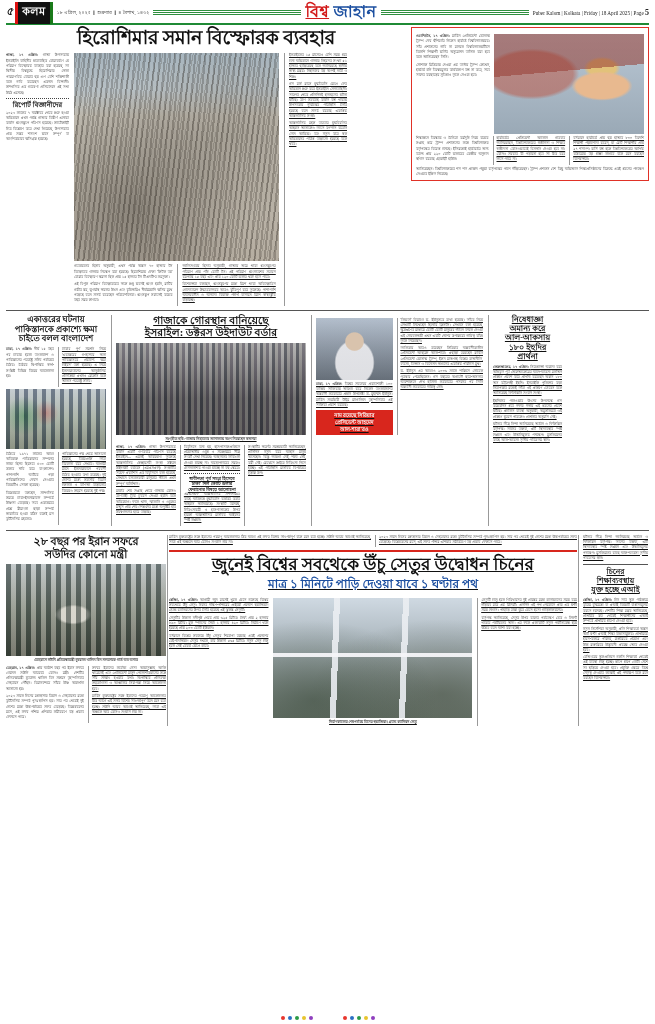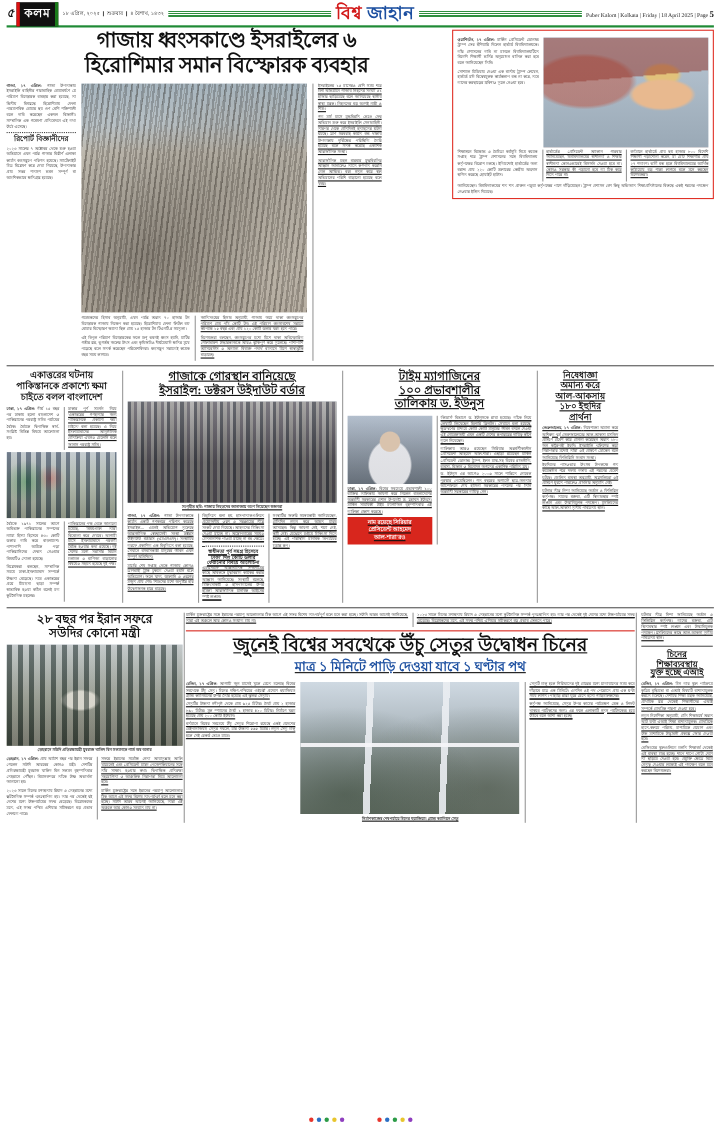--- a/index.html
+++ b/index.html
@@ -20,21 +20,21 @@
     background: #111; color: #fff; font-weight: bold; font-size: 11px;
     padding: 1px 4px 2px 4px; letter-spacing: 0.5px;
     border-left: 3px solid #d11; border-right: 3px solid #1a7a1a;
   }
   .mh-date { font-size: 4.6px; color: #222; letter-spacing: .1px; white-space: nowrap; }
   .mh-rule { flex: 1; height: 8px; background:
      linear-gradient(#fff 0, #fff 1px, #2f8f3f 1px, #2f8f3f 2px, #fff 2px, #fff 3px,
                      #2f8f3f 3px, #2f8f3f 4px, #fff 4px, #fff 5px,
                      #2f8f3f 5px, #2f8f3f 6px, #fff 6px); }
   .mh-title { font-size: 16px; font-weight: bold; white-space: nowrap; letter-spacing: .5px; }
-  .mh-title .t1 { color: #d21a1a; }
+  .mh-title .t1 { color: #d21a1a; text-decoration: underline; }
   .mh-title .t2 { color: #1c4fa0; }
   .mh-right { font-size: 5.2px; color: #222; white-space: nowrap; }
   .mh-right b { font-size: 8px; }
 
   .topline { height: 2px; background: #1f8a35; margin-top: 1px; }
 
   
   .hl { font-weight: bold; text-align: center; line-height: 1.18; color: #111; }
   .body-col { font-size: 3.5px; line-height: 1.52; text-align: justify; color: #1a1a1a;
               hyphens: auto; word-spacing: .3px; }
@@ -164,21 +164,20 @@
       <span>Puber Kalom | Kolkata | Friday | 18 April 2025 | Page</span>
       <b>5</b>
     </span>
   </div>
   <div class="topline"></div>
 
   <div class="main-wrap">
 
     <div class="left-block">
       <div class="hl lead-hl">
-        <span>গাজায় ধ্বংসকাণ্ডে ইসরাইলের ৬</span>
         <span class="l2">হিরোশিমার সমান বিস্ফোরক ব্যবহার</span>
       </div>
 
       <div class="lead-body">
         <div class="lead-c body-col">
           <p><span class="lead">গাজা, ১৭ এপ্রিল:</span>
              <span>গাজা উপত্যকায় ইসরাইলি বাহিনীর ধারাবাহিক বোমাবর্ষণে যে পরিমাণ বিস্ফোরক ব্যবহার করা হয়েছে, তা দ্বিতীয় বিশ্বযুদ্ধে হিরোশিমায় ফেলা পারমাণবিক বোমার ছয় গুণ বেশি শক্তিশালী বলে দাবি করেছেন একদল বিজ্ঞানী। সাম্প্রতিক এক গবেষণা প্রতিবেদনে এই তথ্য উঠে এসেছে।</span></p>
           <div class="dotted-sep"></div>
           <div class="hl" style="font-size:6.6px;margin:1px 0 2px 0;">রিপোর্ট বিজ্ঞানীদের</div>
           <p>২০২৩ সালের ৭ অক্টোবর থেকে শুরু হওয়া অভিযানে এখন পর্যন্ত গাজার বিস্তীর্ণ এলাকা কার্যত ধ্বংসস্তূপে পরিণত হয়েছে। স্যাটেলাইট চিত্র বিশ্লেষণ করে দেখা গিয়েছে, উপত্যকার প্রায় সত্তর শতাংশ ভবন সম্পূর্ণ বা আংশিকভাবে ক্ষতিগ্রস্ত হয়েছে।</p>
@@ -283,25 +282,20 @@
           <div class="hl" style="font-size:4.4px;">স্বাধীনতা পূর্ব সমগ্র হিসেবে ঢাকা' দিল কোটি ডলার ফেরানোর বিষয়ে আলোচনা</div>
           <p>এমএসএফ আন্তর্জাতিক সম্প্রদায়ের কাছে অবিলম্বে যুদ্ধবিরতি কার্যকর করার আহ্বান জানিয়েছে। সংস্থাটি বলেছে, চিকিৎসাকর্মী ও হাসপাতালের উপর হামলা আন্তর্জাতিক মানবিক আইনের স্পষ্ট লঙ্ঘন।</p>
         </div>
         <div class="vrule" style="width:34%;padding-left:3px;">
           <p>সংস্থাটির জরুরি সমন্বয়কারী জানিয়েছেন, প্রতিদিন নতুন করে আহত মানুষ আসছেন। কিন্তু জায়গা নেই, শয্যা নেই, কর্মী নেই। মেঝেতে শুইয়ে চিকিৎসা দিতে হচ্ছে। এই পরিস্থিতি মানবিক বিপর্যয়ের চূড়ান্ত রূপ।</p>
         </div>
       </div>
     </div>
 
     <div class="t2-right vrule" style="padding-left:4px;">
-      <div class="hl t2hl-b">
-        <span>টাইম ম্যাগাজিনের</span><br>
-        <span>১০০ প্রভাবশালীর</span><br>
-        <span>তালিকায় ড. ইউনুস</span>
-      </div>
       <div style="display:flex;gap:4px;margin-top:3px;">
         <div style="width:47%;">
           <div class="photo ph-yunus" style="height:62px;"></div>
           <div class="body-col" style="margin-top:2px;">
             <p><span class="lead">ঢাকা, ১৭ এপ্রিল:</span>
                <span>বিশ্বের সবচেয়ে প্রভাবশালী ১০০ ব্যক্তির তালিকায় জায়গা করে নিলেন বাংলাদেশের অন্তর্বর্তী সরকারের প্রধান উপদেষ্টা ড. মুহাম্মদ ইউনুস। মার্কিন সাময়িকী টাইম ম্যাগাজিন বৃহস্পতিবার এই তালিকা প্রকাশ করেছে।</span></p>
           </div>
           <div class="redcallout" style="margin-top:2px;">
             <span>নাম রয়েছে সিরিয়ার</span><br>
             <span>প্রেসিডেন্ট আহমেদ</span><br>

